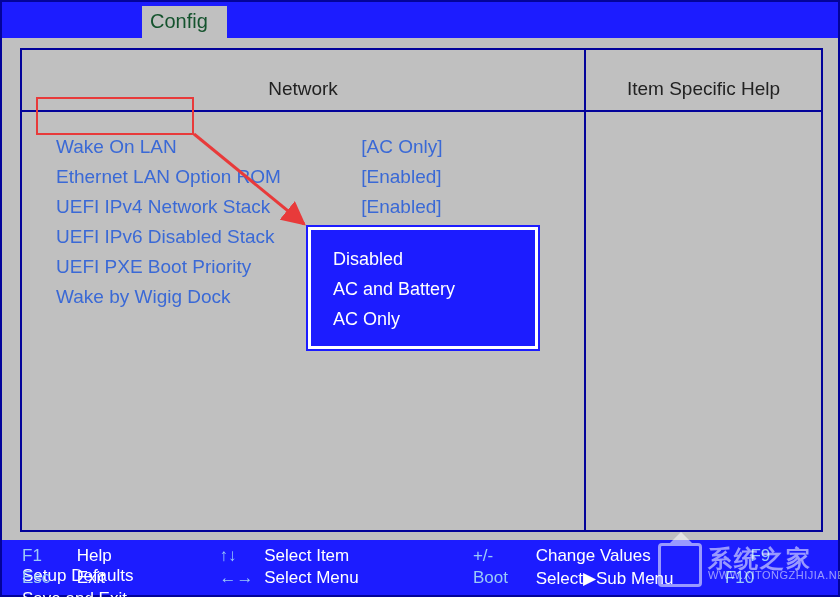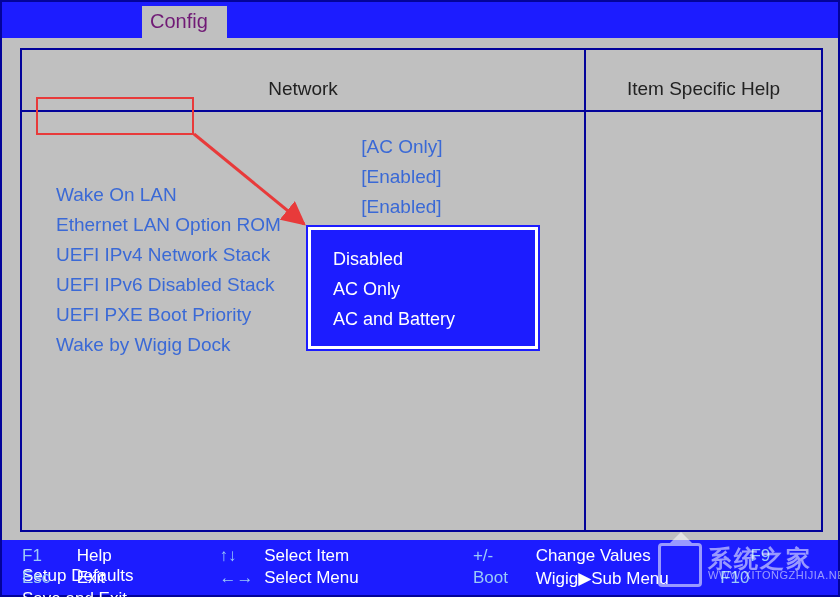--- a/index.html
+++ b/index.html
@@ -22,21 +22,21 @@
     height: 36px;
     position: relative;
   }
   .tab {
     position: absolute;
     top: 4px;
     left: 140px;
     width: 85px;
     height: 32px;
     background: #c0c0c0;
-    color: #701a75;
+    color: #14532d;
     font-size: 20px;
     padding: 4px 8px 0 8px;
   }
   
   .main {
     position: absolute;
     top: 46px;
     left: 18px;
     right: 15px;
     bottom: 63px;
@@ -64,21 +64,21 @@
     padding: 28px 0 10px 0;
     border-bottom: 2px solid #03039a;
     color: #222;
   }
   .settings {
     padding: 20px 10px 10px 34px;
     font-size: 19px;
     color: #3a69d6;
   }
   .row { height: 30px; line-height: 30px; white-space: nowrap; }
-  .label { display: inline-block; width: 300px; vertical-align: top; margin-top: 48px; }
+  .label { display: inline-block; width: 300px; vertical-align: top; }
   .val { display: inline-block; color: #3a69d6; }
   .help-body { padding: 10px 14px; font-size: 15px; color: #222; }
 
   
   .redbox { position: absolute; border: 2px solid #e83a3a; pointer-events: none; }
   .redbox1 { top: 95px; left: 34px; width: 158px; height: 38px; }
   .redbox2 { top: 275px; left: 317px; width: 207px; height: 61px; }
 
   
   .arrow-svg { position: absolute; top: 0; left: 0; pointer-events: none; }
@@ -201,43 +201,43 @@
     <defs>
       <marker id="ah" viewBox="0 0 10 10" refX="9" refY="5" markerWidth="8" markerHeight="8" orient="auto">
         <path d="M0,0 L10,5 L0,10 Z" fill="#e83a3a"></path>
       </marker>
     </defs>
     <line x1="192" y1="132" x2="302" y2="222" stroke="#e83a3a" stroke-width="3" marker-end="url(#ah)"></line>
   </svg>
 
   <div class="popup">
     <div class="opt">Disabled</div>
+    <div class="opt">AC and Battery</div>
     <div class="opt">AC Only</div>
-    <div class="opt">AC and Battery</div>
   </div>
 
   <div class="footer">
     <div class="line">
       <span class="fl key w50">F1</span>
       <span class="fl txt w68">Help</span>
       <span class="fl key w40">↑↓</span>
       <span class="fl txt w200">Select Item</span>
       <span class="fl key w48">+/-</span>
       <span class="fl txt w210">Change Values</span>
       <span class="fl key w35">F9</span>
       <span class="fl txt">Setup Defaults</span>
     </div>
     <div class="line">
       <span class="fl key w50">Esc</span>
       <span class="fl txt w68">Exit</span>
       <span class="fl key w40">←→</span>
       <span class="fl txt w200">Select Menu</span>
       <span class="fl key w48">Boot</span>
       <span class="fl txt">
-        <span>Wigig</span><span>▶</span><span>Sub Menu</span>
+        <span>Select</span><span>▶</span><span>Sub Menu</span>
       </span>
       <span class="fl" style="width:42px"></span>
       <span class="fl key w35">F10</span>
       <span class="fl txt">Save and Exit</span>
     </div>
   </div>
 
   <div class="watermark">
     <div class="house"></div>
     <div class="zh">系统之家</div>

